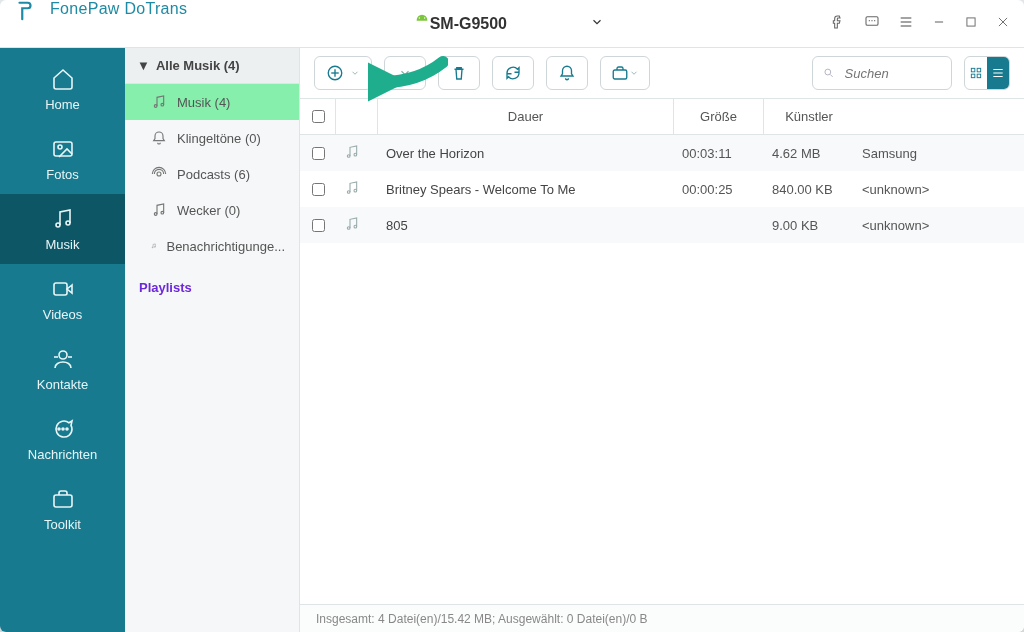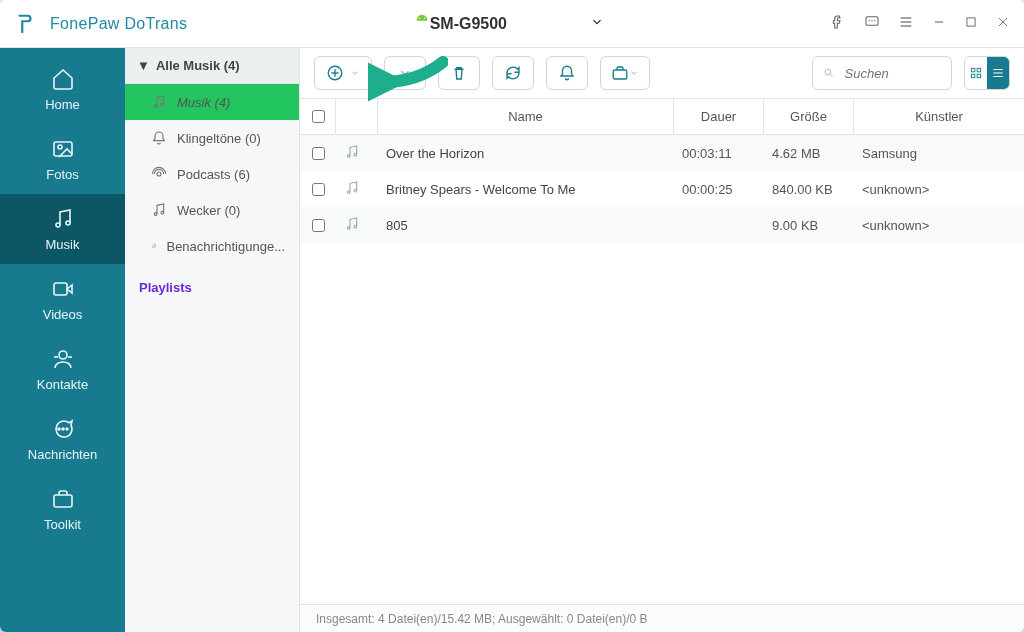--- a/index.html
+++ b/index.html
@@ -12,40 +12,40 @@
     --bg:#ffffff;
     --pane:#f5f7f8;
     --row-alt:#f7f9fa;
     --shadow:0 2px 6px rgba(0,0,0,.12);
   }
   *{box-sizing:border-box;font-family:"Segoe UI",Arial,sans-serif;}
   body{margin:0;background:#eceff1;}
   .window{width:1024px;height:632px;margin:0 auto;background:var(--bg);display:flex;flex-direction:column;border-radius:6px;overflow:hidden;box-shadow:0 10px 30px rgba(0,0,0,.25);position:relative;}
 
   
-  .titlebar{height:48px;display:flex;align-items:center;padding:8px 14px;border-bottom:1px solid var(--border);gap:14px;}
+  .titlebar{height:48px;display:flex;padding:0 14px;border-bottom:1px solid var(--border);gap:14px;}
   .logo{width:22px;height:22px;display:flex;align-items:center;justify-content:center;color:var(--link);}
   .apptitle{font-size:16px;color:var(--link);letter-spacing:.3px;}
   .device{margin:0 auto;display:flex;align-items:center;gap:8px;font-weight:600;color:#333;width:210px;justify-content:space-between;padding:4px 10px;}
   .device-left{display:flex;align-items:center;}
   .chev{color:#555;}
   .tray{display:flex;align-items:center;gap:18px;color:#666;}
   .tray .ico{cursor:pointer;}
 
   
   .body{flex:1;display:flex;min-height:0;}
   .sidebar{width:125px;background:var(--teal);display:flex;flex-direction:column;padding-top:6px;}
   .nav-item{display:flex;flex-direction:column;align-items:center;justify-content:center;color:#e8f5f7;height:70px;cursor:pointer;font-size:13px;gap:6px;}
   .nav-item.active{background:#0d5665;}
   .nav-item .nico{width:24px;height:24px;stroke:#e8f5f7;fill:none;stroke-width:1.6;}
 
   .catcol{width:175px;background:var(--pane);border-right:1px solid var(--border);display:flex;flex-direction:column;}
   .cat-head{display:flex;align-items:center;gap:6px;padding:10px 12px;font-weight:600;color:#444;background:#ecf0f1;border-bottom:1px solid var(--border);font-size:13px;}
   .cat-item{display:flex;align-items:center;gap:10px;padding:10px 14px 10px 26px;font-size:13px;color:#555;cursor:pointer;white-space:nowrap;overflow:hidden;text-overflow:ellipsis;}
-  .cat-item.active{background:#22c55e;font-style:italic;}
+  .cat-item.active{background:#86efac;}
   .cat-item svg{width:16px;height:16px;stroke:#777;fill:none;stroke-width:1.7;}
   .playlists-head{padding:16px 14px 8px;font-size:13px;font-weight:600;color:#6d28d9;}
 
   .main{flex:1;display:flex;flex-direction:column;min-width:0;}
   .toolbar{height:50px;display:flex;align-items:center;gap:12px;padding:8px 14px;position:relative;}
   .tbtn{border:1px solid #cfd6d9;background:#fff;border-radius:6px;height:34px;min-width:42px;padding:0 10px;display:flex;align-items:center;justify-content:center;color:#177a8f;cursor:pointer;}
   .tbtn.add{min-width:58px;gap:6px;}
   .tbtn svg{width:18px;height:18px;stroke:#177a8f;fill:none;stroke-width:1.8;}
   .tbtn .mini-chev{width:10px;height:10px;stroke:#8aa;}
   .spacer{flex:1;}
@@ -316,21 +316,20 @@
         </div>
 
       </div>
 
       <div class="table">
         <div class="thead">
           <div class="th">
               <input type="checkbox" style="">
             </div>
           <div class="th"></div>
-          <div class="th">Name</div>
           <div class="th">Dauer</div>
           <div class="th">Größe</div>
           <div class="th" style="border-right:0">Künstler</div>
         </div>
         <div>
           <div class="trow">
             <div class="td" style="text-align:center">
                 <input type="checkbox" style="">
               </div>
             <div class="td note-ico"><svg viewBox="0 0 24 24">

